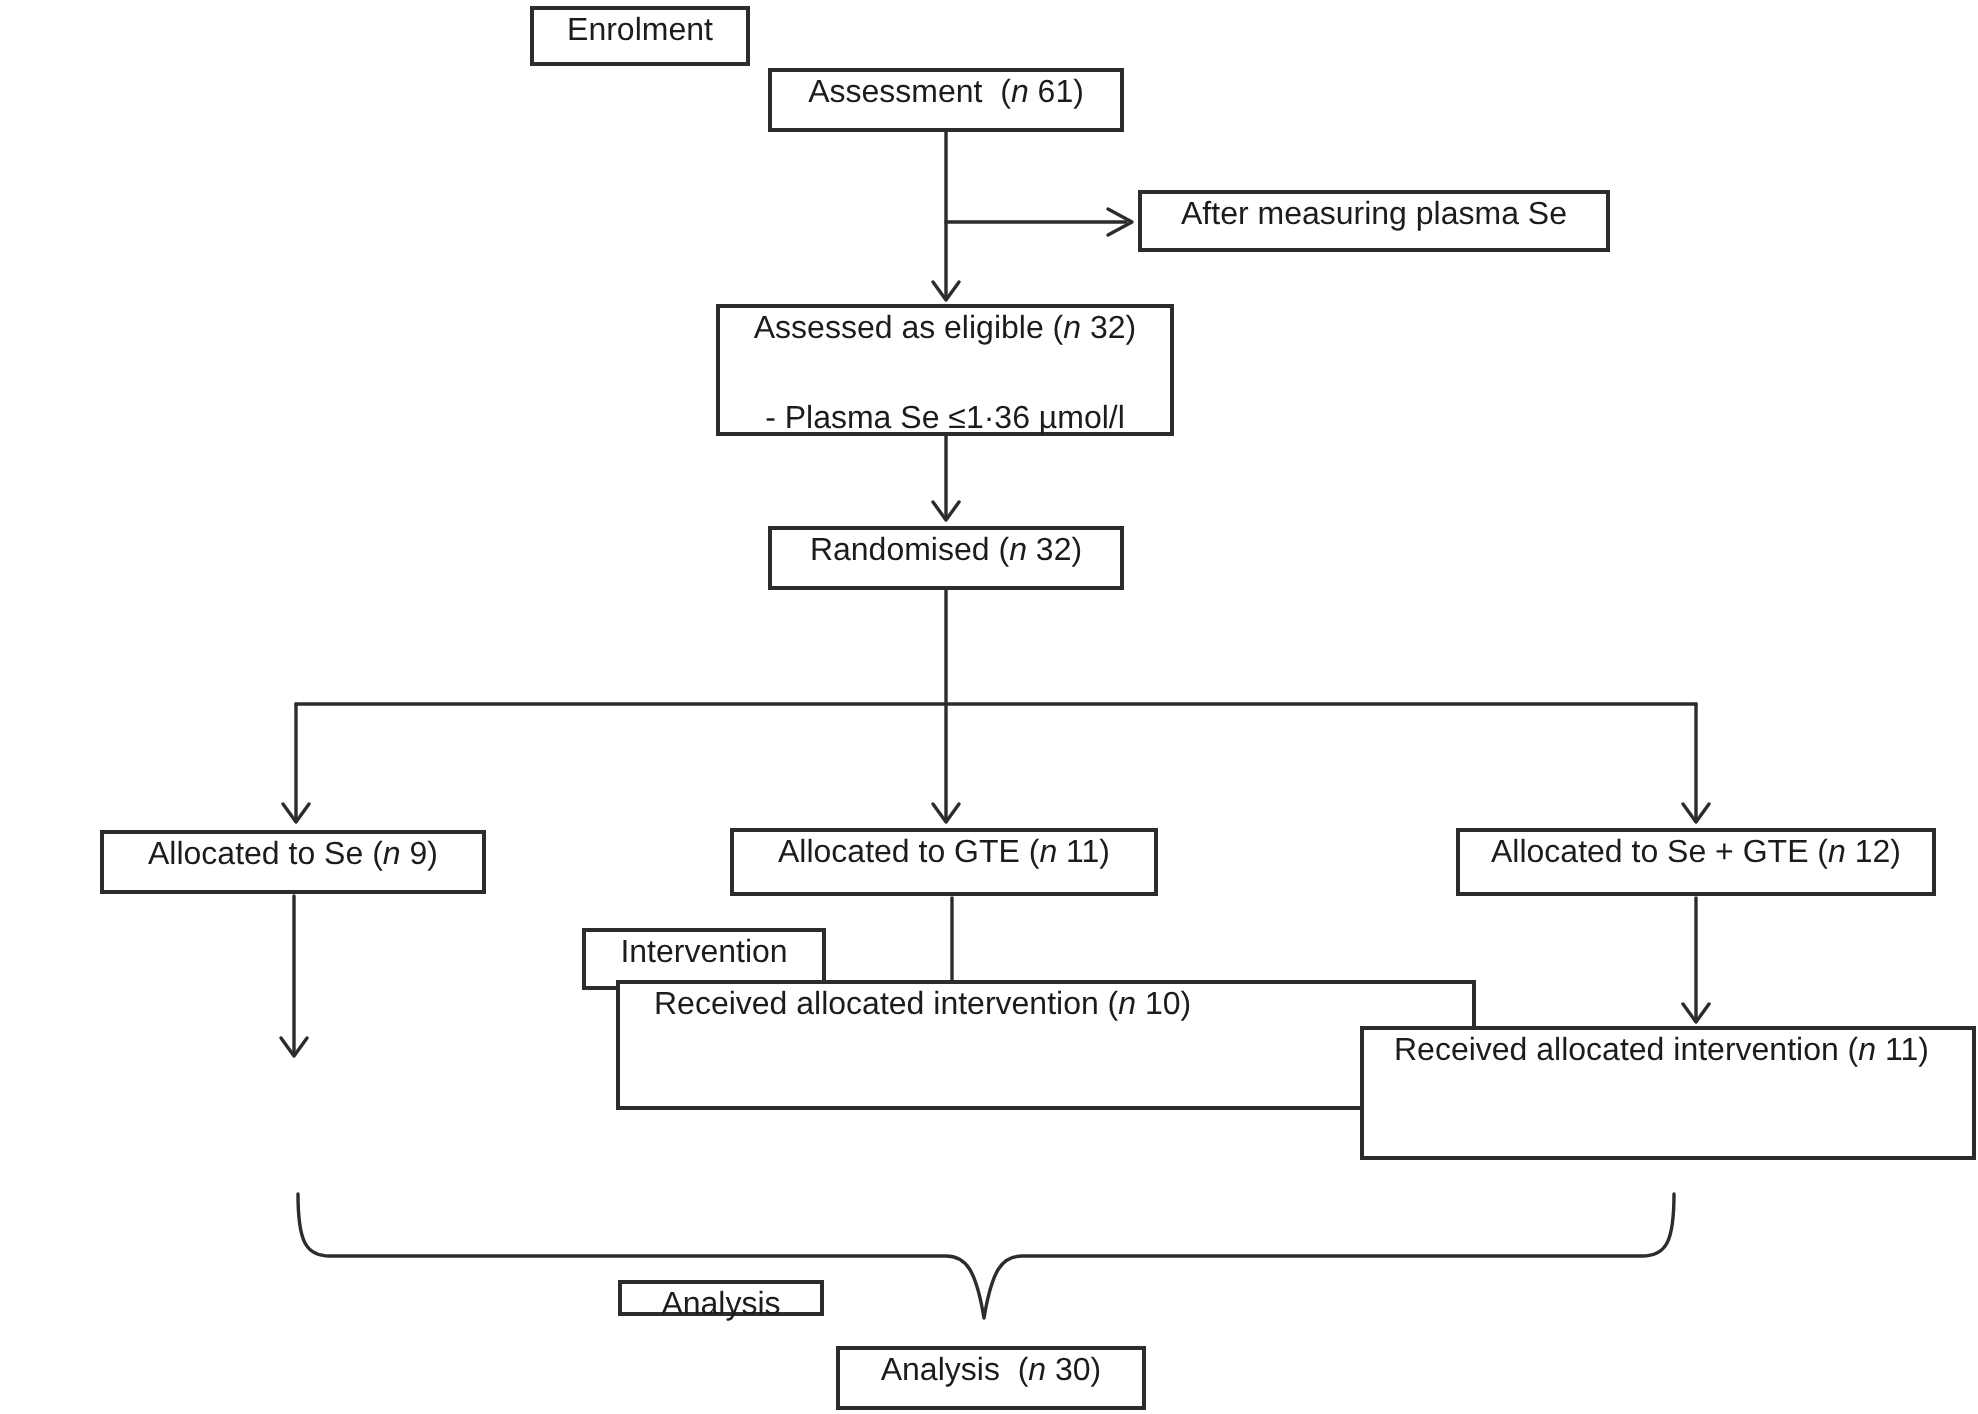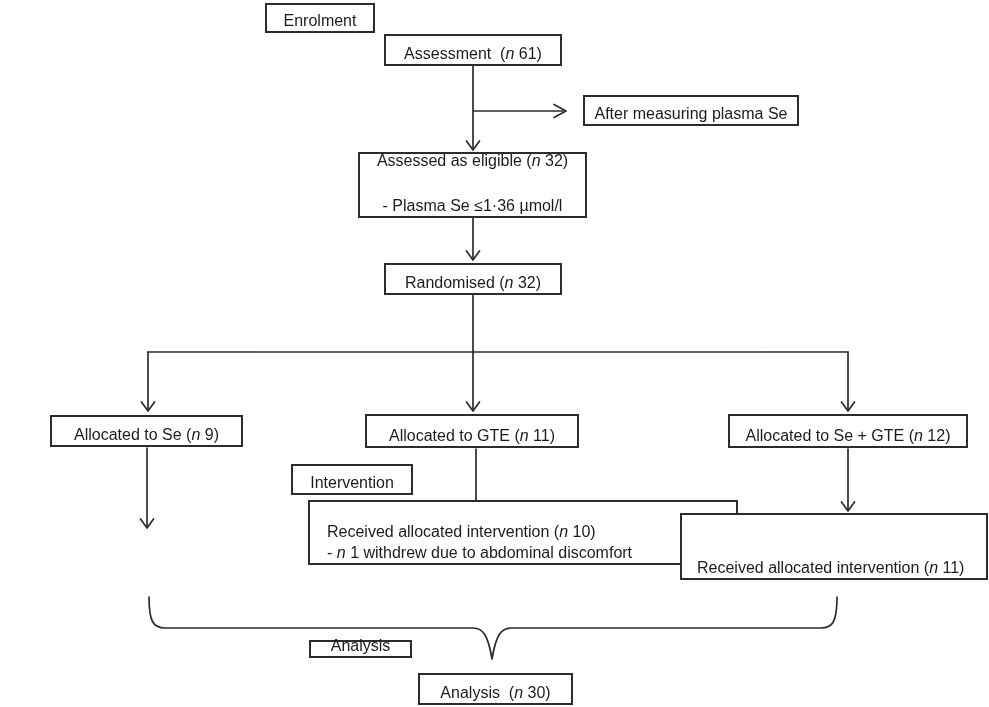--- a/index.html
+++ b/index.html
@@ -4,21 +4,21 @@
 <style>
   html,body{margin:0;padding:0;background:#ffffff;}
   .canvas{
     position:relative;width:989px;height:707px;background:#ffffff;
     font-family:"Liberation Sans","DejaVu Sans",sans-serif;
     color:#1c1c1c;overflow:hidden;
   }
   .layer{position:absolute;left:0;top:0;}
   .box{
     position:absolute;background:#ffffff;border:2px solid #2c2c2c;
-    box-sizing:border-box;display:flex;flex-direction:column;justify-content:flex-end;
+    box-sizing:border-box;display:flex;flex-direction:column;justify-content:flex-start;
     font-size:16px;line-height:1.32;
   }
   .box.center{align-items:center;text-align:center;}
   .box.left{align-items:flex-start;text-align:left;}
   .line{white-space:pre;}
   .line i{font-style:italic;}
 </style>
 </head>
 <body>
 
@@ -57,21 +57,21 @@
   </svg>
 
   <div class="box center" style="left:265px;top:3px;width:110px;height:30px;">
     <div class="line">Enrolment</div>
   </div>
 
   <div class="box center" style="left:384px;top:34px;width:178px;height:32px;">
     <div class="line"><span>Assessment  (</span><i>n</i><span> 61)</span></div>
   </div>
 
-  <div class="box center" style="left:569px;top:95px;width:216px;height:31px;margin-left:14px;">
+  <div class="box center" style="left:569px;top:95px;width:236px;height:31px;">
     <div class="line">After measuring plasma Se</div>
   </div>
 
   <div class="box center" style="left:358px;top:152px;width:229px;height:66px;gap:24px;">
     <div class="line"><span>Assessed as eligible (</span><i>n</i><span> 32)</span></div>
     <div class="line"><span>- Plasma Se ≤1·36 µmol/l</span><i></i><span></span></div>
   </div>
 
   <div class="box center" style="left:384px;top:263px;width:178px;height:32px;">
     <div class="line"><span>Randomised (</span><i>n</i><span> 32)</span></div>
@@ -87,23 +87,22 @@
 
   <div class="box center" style="left:728px;top:414px;width:240px;height:34px;">
     <div class="line"><span>Allocated to Se + GTE (</span><i>n</i><span> 12)</span></div>
   </div>
 
   <div class="box center" style="left:291px;top:464px;width:122px;height:31px;">
     <div class="line">Intervention</div>
   </div>
 
 
-  <div class="box left" style="left:308px;top:500px;width:430px;height:65px;padding-left:17px;">
+  <div class="box left" style="left:308px;top:490px;width:430px;height:65px;padding-left:17px;">
     <div class="line"><span>Received allocated intervention (</span><i>n</i><span> 10)</span></div>
-    <div class="line"><span>- </span><i>n</i><span> 1 withdrew due to abdominal discomfort</span></div>
   </div>
 
   <div class="box left" style="left:680px;top:513px;width:308px;height:67px;padding-left:15px;">
     <div class="line"><span>Received allocated intervention (</span><i>n</i><span> 11)</span></div>
   </div>
 
   <div class="box center" style="left:309px;top:640px;width:103px;height:18px;">
     <div class="line">Analysis</div>
   </div>
 

